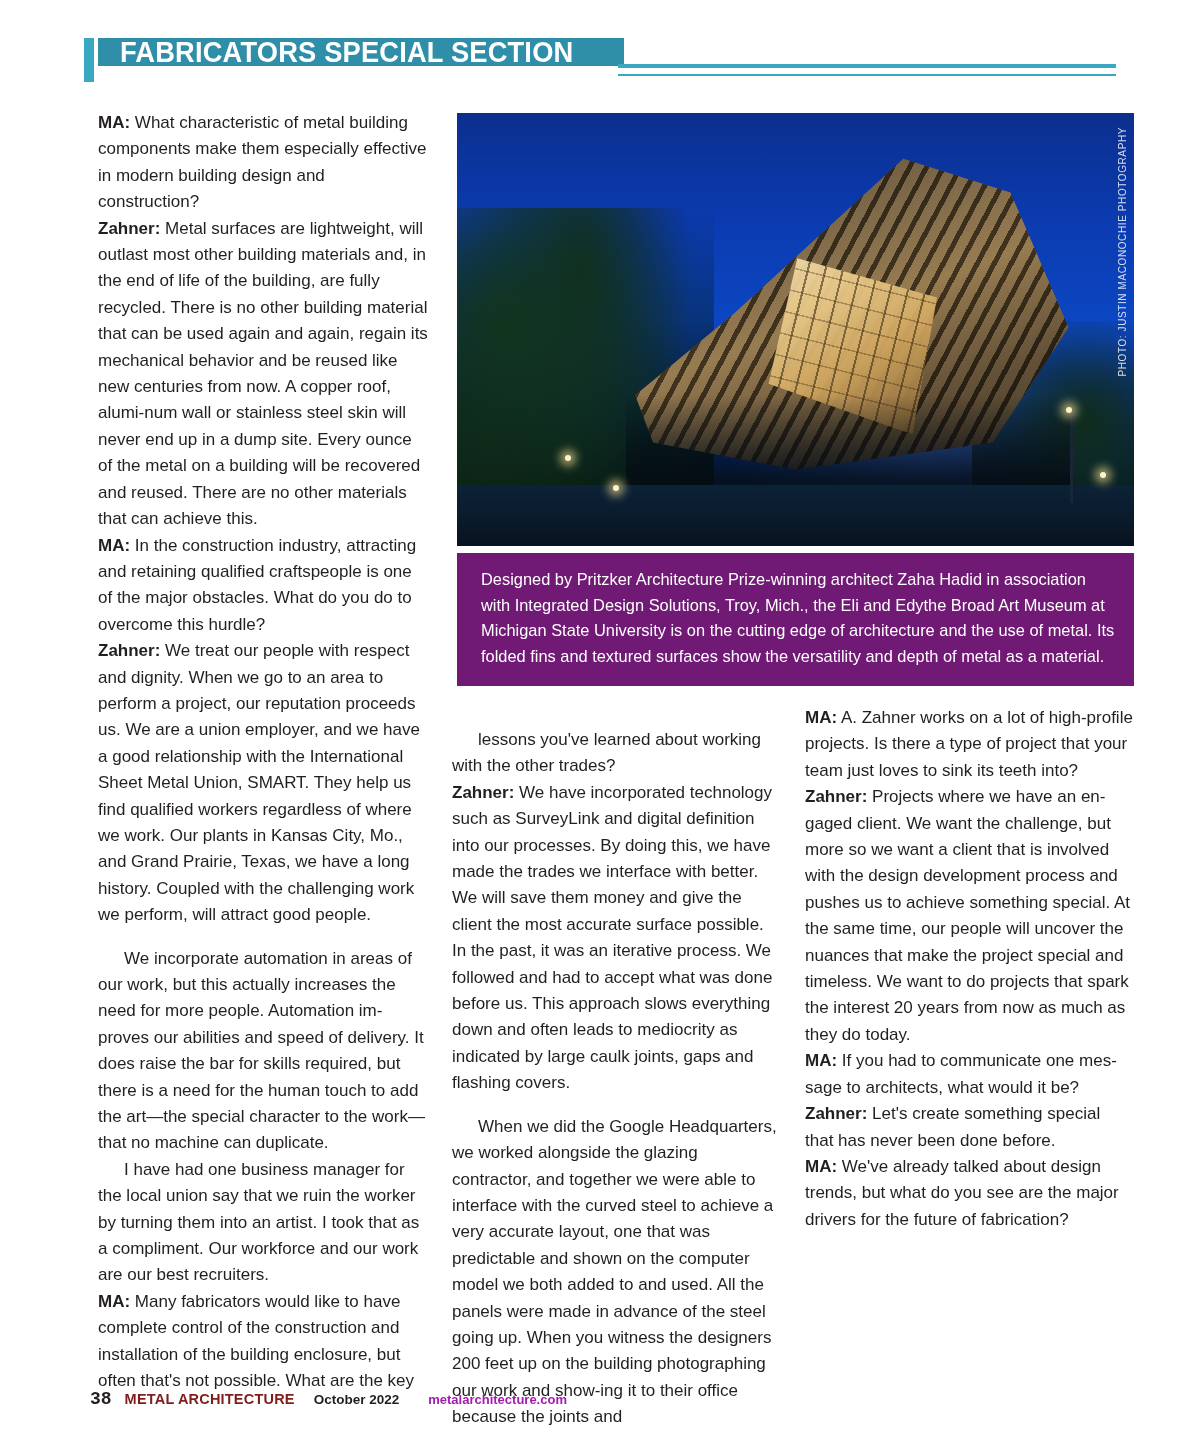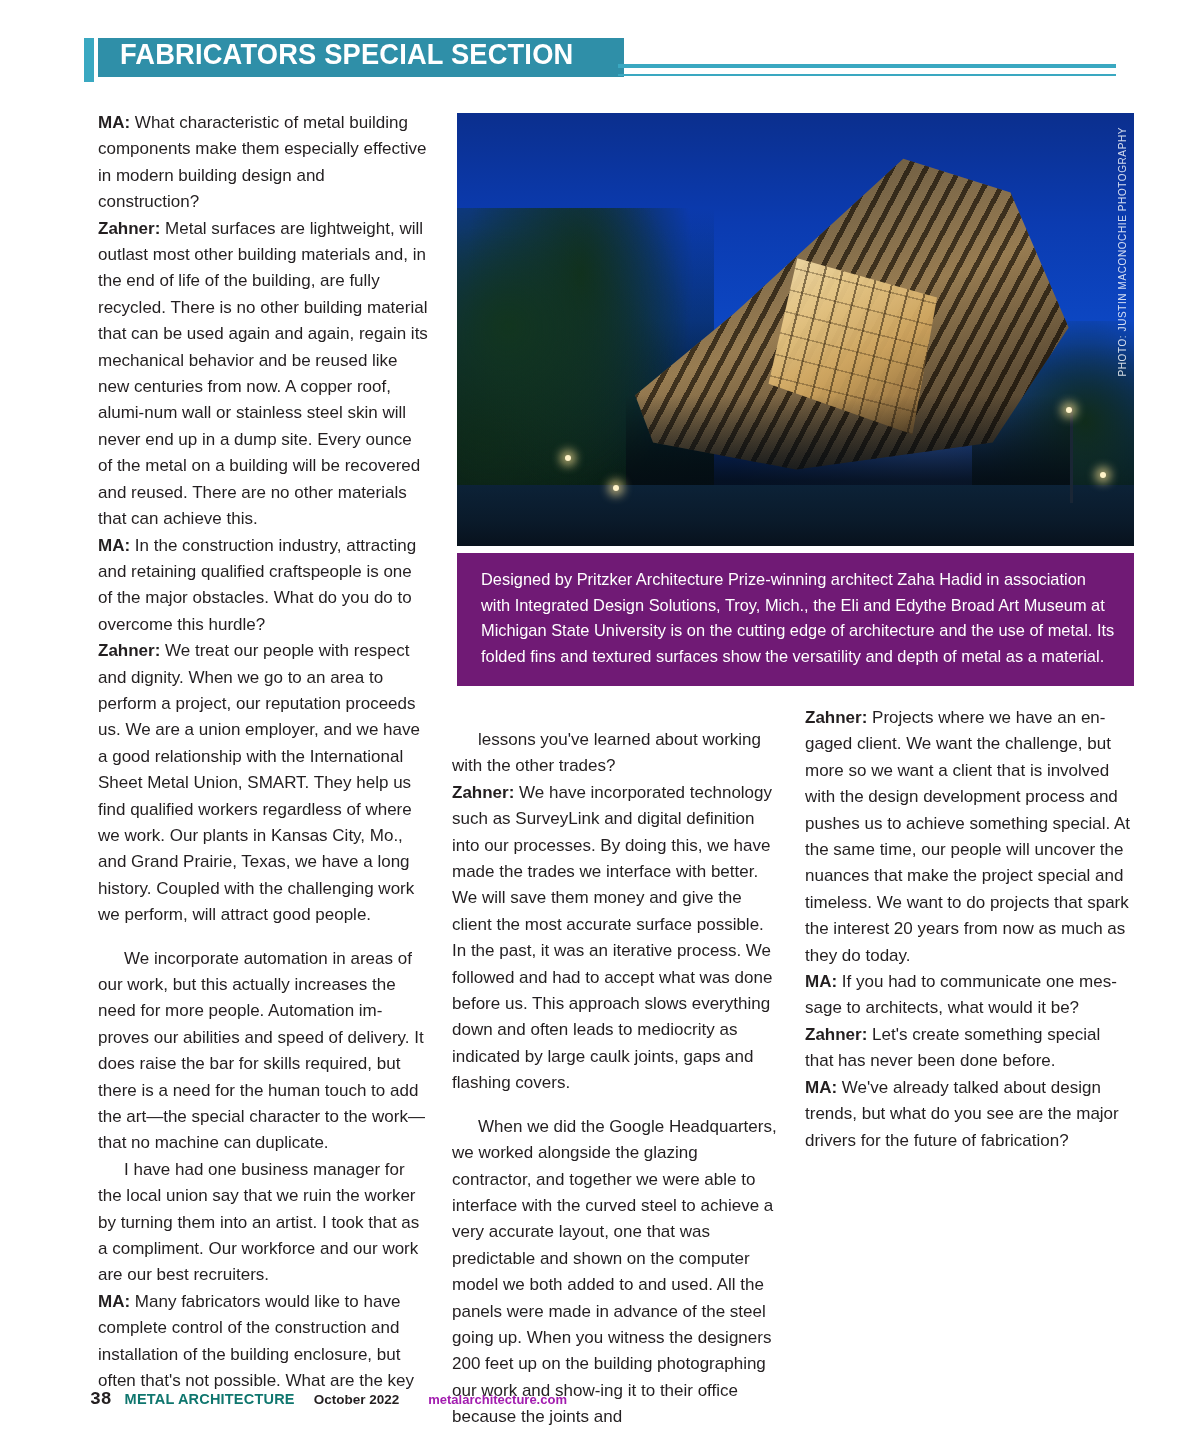--- a/index.html
+++ b/index.html
@@ -27,24 +27,25 @@
     left: 0;
     top: 0;
     width: 10px;
     height: 44px;
     background: #3aa8c1;
   }
   .header-title-box {
     position: absolute;
     left: 14px;
     top: 0;
-    height: 39px;
+    height: 28px;
     background: #2f8fa8;
     padding: 0 22px 0 22px;
     display: flex;
+    align-items: center;
   }
   .header-title {
     color: #ffffff;
     font-size: 29px;
     font-weight: bold;
     letter-spacing: 0.2px;
     font-family: "Liberation Sans", sans-serif;
     font-stretch: condensed;
     transform: scaleX(0.94);
     transform-origin: left center;
@@ -261,21 +262,21 @@
   }
   .footer-page {
     font-size: 18px;
     font-weight: bold;
     color: #231f20;
     font-family: Liberation Mono, monospace;
   }
   .footer-pub {
     font-size: 14.5px;
     font-weight: bold;
-    color: #0f766e;
+    color: #7f1d1d;
     letter-spacing: 0.2px;
   }
   .footer-date {
     font-size: 13.5px;
     font-weight: bold;
     color: #231f20;
     margin-left: 6px;
   }
   .footer-site {
     font-size: 13px;
@@ -327,20 +328,21 @@
     <p class="indent">We incorporate automation in areas of our work, but this actually increases the need for more people. Automation im-proves our abilities and speed of delivery. It does raise the bar for skills required, but there is a need for the human touch to add the art—the special character to the work—that no machine can duplicate.</p>
     <p class="indent">I have had one business manager for the local union say that we ruin the worker by turning them into an artist. I took that as a compliment. Our workforce and our work are our best recruiters.</p>
     <p><span class="spk">MA:</span> Many fabricators would like to have complete control of the construction and installation of the building enclosure, but often that's not possible. What are the key</p>
   </div>
 <div class="col" id="col-mid">
     <p class="indent">lessons you've learned about working with the other trades?</p>
     <p><span class="spk">Zahner:</span> We have incorporated technology such as SurveyLink and digital definition into our processes. By doing this, we have made the trades we interface with better. We will save them money and give the client the most accurate surface possible. In the past, it was an iterative process. We followed and had to accept what was done before us. This approach slows everything down and often leads to mediocrity as indicated by large caulk joints, gaps and flashing covers.</p>
     <p class="indent">When we did the Google Headquarters, we worked alongside the glazing contractor, and together we were able to interface with the curved steel to achieve a very accurate layout, one that was predictable and shown on the computer model we both added to and used. All the panels were made in advance of the steel going up. When you witness the designers 200 feet up on the building photographing our work and show-ing it to their office because the joints and</p>
   </div>
 <div class="col" id="col-right">
+    <p class="cont"><span class="spk">MA:</span> A. Zahner works on a lot of high-profile projects. Is there a type of project that your team just loves to sink its teeth into?</p>
     <p class="cont"><span class="spk">Zahner:</span> Projects where we have an en-gaged client. We want the challenge, but more so we want a client that is involved with the design development process and pushes us to achieve something special. At the same time, our people will uncover the nuances that make the project special and timeless. We want to do projects that spark the interest 20 years from now as much as they do today.</p>
     <p class="cont"><span class="spk">MA:</span> If you had to communicate one mes-sage to architects, what would it be?</p>
     <p class="cont"><span class="spk">Zahner:</span> Let's create something special that has never been done before.</p>
     <p class="cont"><span class="spk">MA:</span> We've already talked about design trends, but what do you see are the major drivers for the future of fabrication?</p>
   </div>
 
 <div class="footer">
   <span class="footer-page">38</span>
   <span class="footer-pub">METAL ARCHITECTURE</span>
   <span class="footer-date">October 2022</span>

